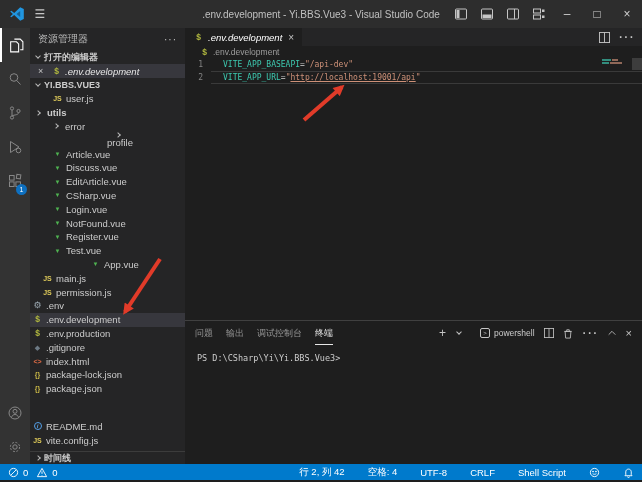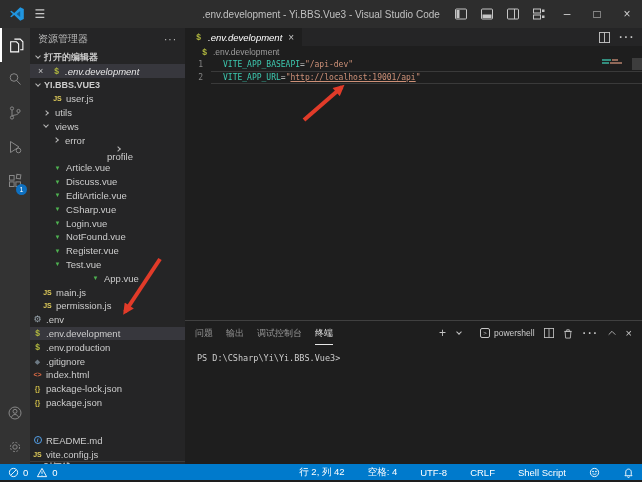--- a/index.html
+++ b/index.html
@@ -214,27 +214,23 @@
       </div>
       <div class="sec-head">
         <span class="chev down"></span>
         <span>YI.BBS.VUE3</span>
       </div>
       <div class="tree" id="tree">
           <div class="tree-row" style="padding-left: 22px;">
             <span class="ficon i-js" style="color: rgb(221, 201, 89);">JS</span>
             <span class="tree-label">user.js</span>
           </div>
-          <div class="tree-row" style="padding-left: 12px;">
+          <div class="tree-row" style="padding-left: 4px; font-weight: bold;">
             <span class="chev right"></span>
             <span class="tree-label">utils</span>
-          </div>
-          <div class="tree-row" style="padding-left: 12px;">
-            <span class="chev down"></span>
-            <span class="tree-label">views</span>
           </div>
           <div class="tree-row" style="padding-left: 22px;">
             <span class="chev right"></span>
             <span class="tree-label">error</span>
           </div>
           <div class="tree-row" style="padding-left: 22px; flex-direction: column;">
             <span class="chev right"></span>
             <span class="tree-label">profile</span>
           </div>
           <div class="tree-row" style="padding-left: 22px;">

